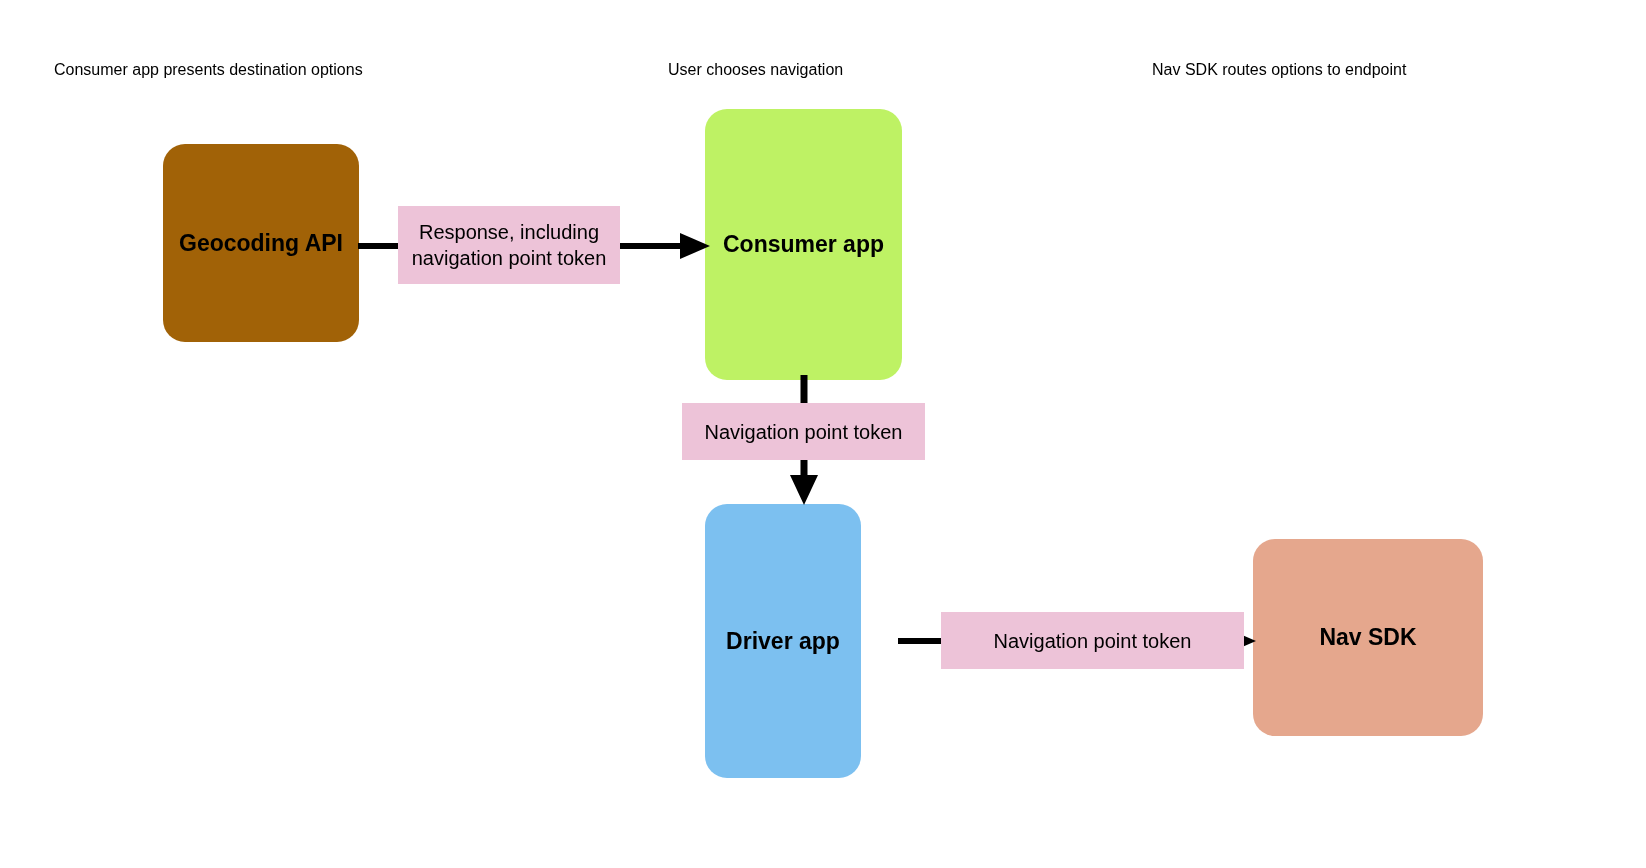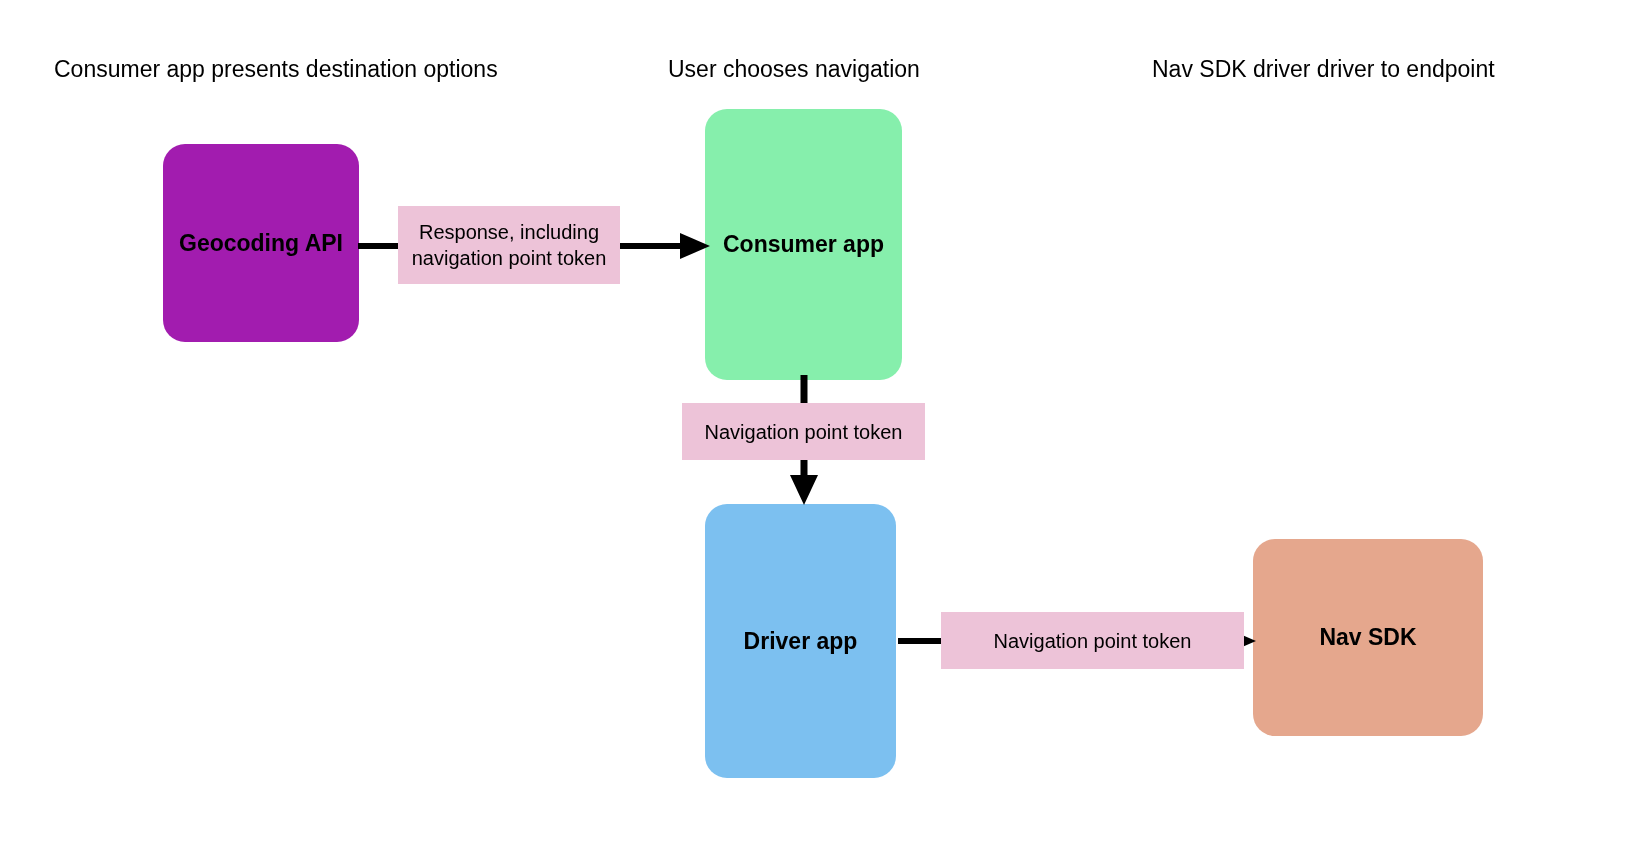--- a/index.html
+++ b/index.html
@@ -14,21 +14,21 @@
     overflow: hidden;
   }
   #canvas {
     position: relative;
     width: 1646px;
     height: 868px;
     background: #ffffff;
   }
   .col-header {
     position: absolute;
-    font-size: 23px;
+    font-size: 16px;
     line-height: 27px;
     color: #000000;
     white-space: nowrap;
     font-weight: 400;
   }
   .node {
     position: absolute;
     border-radius: 22px;
     display: flex;
     align-items: center;
@@ -62,21 +62,21 @@
 </style>
 </head>
 <body>
 
 <div id="canvas">
 
   <div class="col-header" style="left:54px; top:56px;">Consumer app presents destination options</div>
 
   <div class="col-header" style="left:668px; top:56px;">User chooses navigation</div>
 
-  <div class="col-header" style="left:1152px; top:56px;">Nav SDK driver driver to endpoint</div>
+  <div class="col-header" style="left:1152px; top:56px;">Nav SDK routes options to endpoint</div>
 
   <div class="conn" style="left:358px; top:225px; width:352px; height:42px;">
     <svg width="352" height="42" viewBox="0 0 352 42">
       <line x1="0" y1="21" x2="330" y2="21" stroke="#000000" stroke-width="6"></line>
       <polygon points="322,8 352,21 322,34" fill="#000000"></polygon>
     </svg>
   </div>
 
   <div class="conn" style="left:783px; top:375px; width:42px; height:130px;">
     <svg width="42" height="130" viewBox="0 0 42 130">
@@ -85,29 +85,29 @@
     </svg>
   </div>
 
   <div class="conn" style="left:898px; top:620px; width:358px; height:42px;">
     <svg width="358" height="42" viewBox="0 0 358 42">
       <line x1="0" y1="21" x2="336" y2="21" stroke="#000000" stroke-width="6"></line>
       <polygon points="328,8 358,21 328,34" fill="#000000"></polygon>
     </svg>
   </div>
 
-  <div class="node" style="left:163px; top:144px; width:196px; height:198px; background:#a21caf;">
+  <div class="node" style="left:163px; top:144px; width:196px; height:198px; background:#a16207;">
     <span>Geocoding API</span>
   </div>
 
-  <div class="node" style="left:705px; top:109px; width:197px; height:271px; background:#86efac;">
+  <div class="node" style="left:705px; top:109px; width:197px; height:271px; background:#bef264;">
     <span>Consumer app</span>
   </div>
 
-  <div class="node" style="left:705px; top:504px; width:191px; height:274px; background:#7CC0F0;">
+  <div class="node" style="left:705px; top:504px; width:156px; height:274px; background:#7CC0F0;">
     <span>Driver app</span>
   </div>
 
   <div class="node" style="left:1253px; top:539px; width:230px; height:197px; background:#E5A78D;">
     <span>Nav SDK</span>
   </div>
 
   <div class="edge-label" style="left:398px; top:206px; width:222px; height:78px; background:#EDC3D8; padding:0 8px;">
     <span>Response, including navigation point token</span>
   </div>

